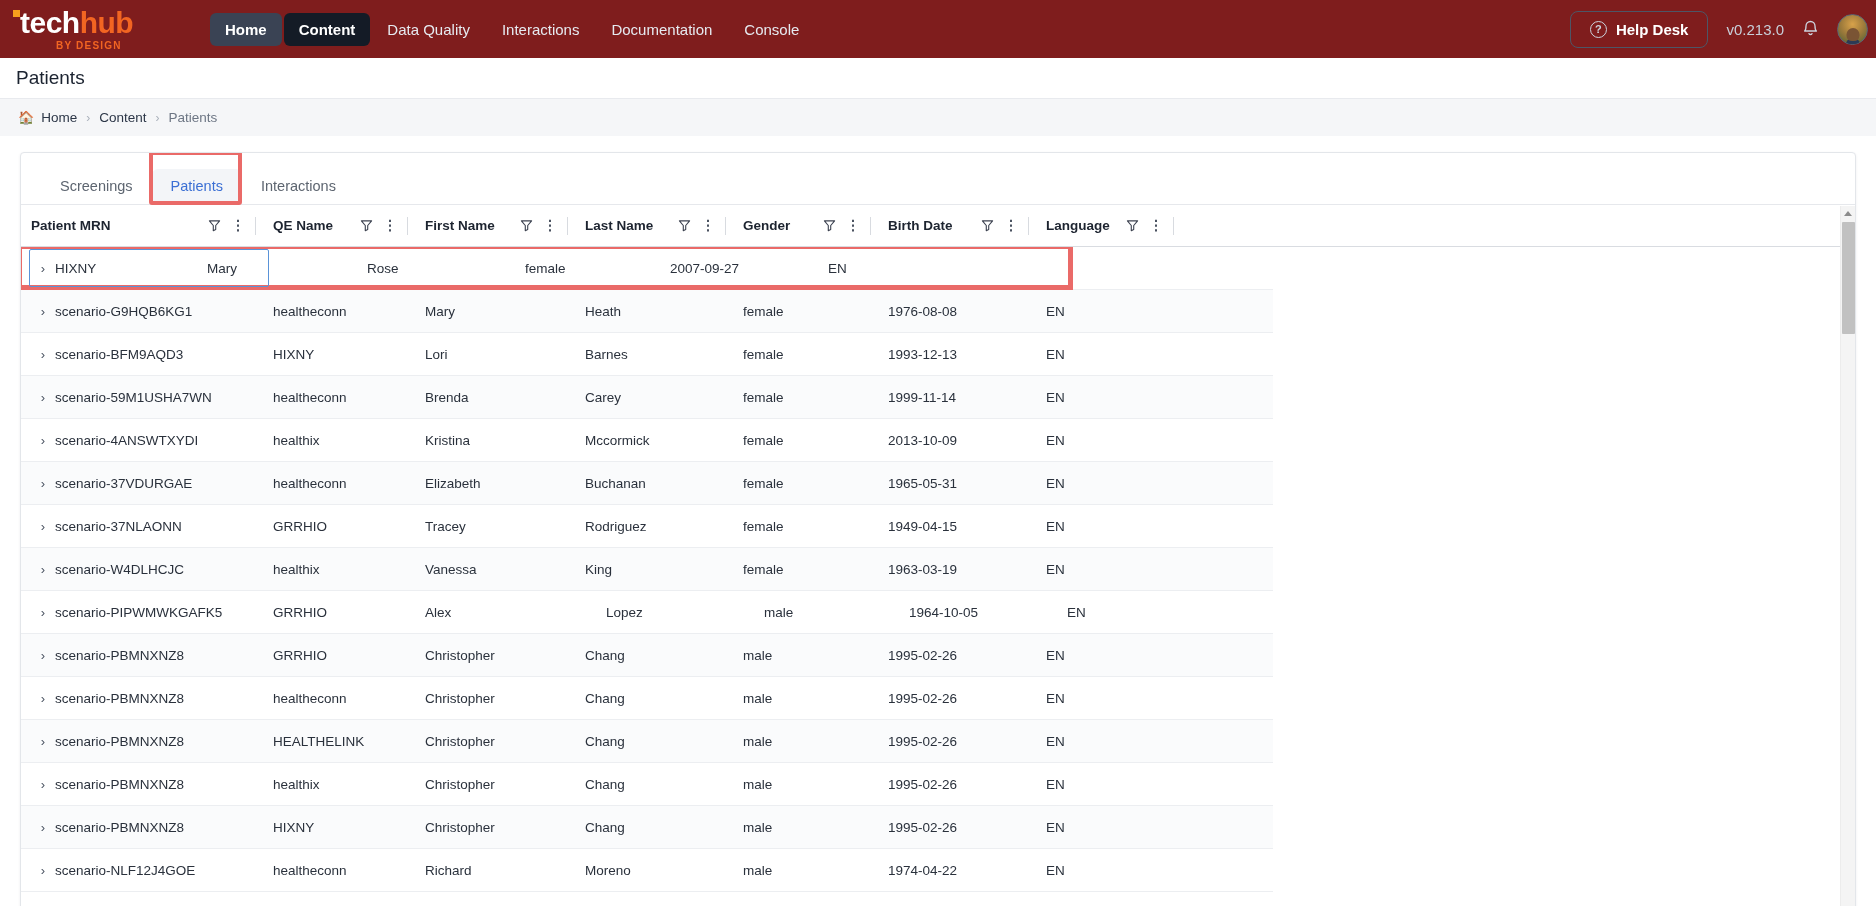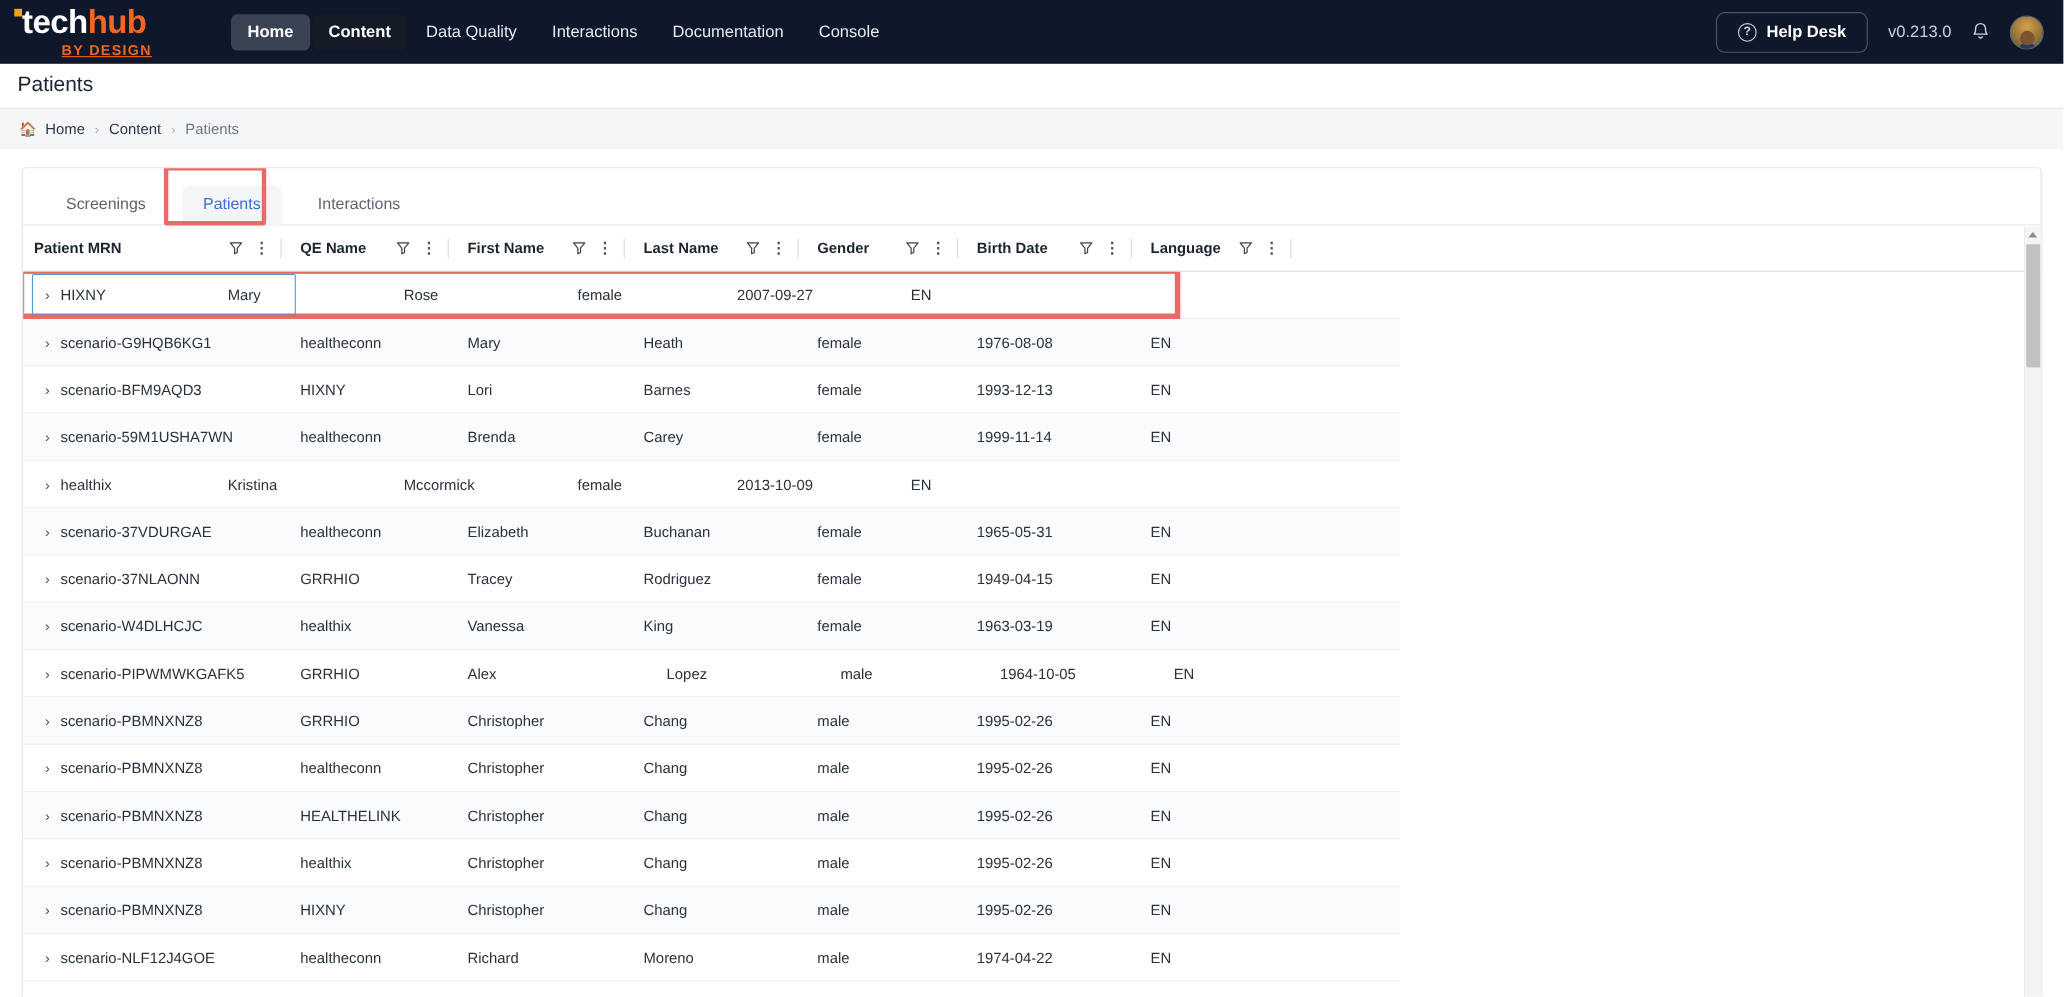--- a/index.html
+++ b/index.html
@@ -6,37 +6,37 @@
   html, body {
     width: 1876px; height: 906px;
     font-family: "Liberation Sans", sans-serif;
     background: #ffffff;
     overflow: hidden;
   }
 
   
   #topnav {
     height: 58px;
-    background: #0f172a;
+    background: #7f1d1d;
     display: flex;
     align-items: center;
-    padding: 0 18px 0 14px;
+    padding: 0 8px 0 14px;
     position: relative;
   }
   #logo { display: flex; flex-direction: column; width: 160px; padding-left: 6px; }
   .logo-line1 { font-size: 30px; font-weight: bold; letter-spacing: -0.5px; line-height: 1; position: relative; }
   .logo-tech { color: #ffffff; }
   .logo-hub  { color: #f26522; }
   .logo-dot {
     position: absolute; left: -7px; top: 2px;
     width: 7px; height: 7px; background: #f7a01d;
   }
   .logo-line2 {
-    color: #f26522; font-size: 13px; font-weight: bold;
-    letter-spacing: 1.2px; margin-top: 2px; padding-left: 36px; text-decoration: underline;
+    color: #f26522; font-size: 10px; font-weight: bold;
+    letter-spacing: 1.2px; margin-top: 2px; padding-left: 36px;
   }
 
   #navlinks { display: flex; align-items: center; gap: 2px; margin-left: 36px; }
   .navlink {
     color: #e6eaf0; font-size: 15px; padding: 8px 15px;
     border-radius: 6px; cursor: pointer; white-space: nowrap;
   }
   .navlink.soft   { background: #3a4354; color:#ffffff; font-weight:600; }
   .navlink.active { background: #141b26; color: #ffffff; font-weight:600; }
 
@@ -95,21 +95,21 @@
     border-radius: 4px;
     box-shadow: 0 1px 3px rgba(20,30,50,0.07);
     height: 775px;
     position: relative;
     overflow: hidden;
   }
 
   
   #tabs {
     display: flex; align-items: flex-end; height: 52px;
-    padding-left: 20px; border-bottom: 1px solid #e6e8ec; position: relative; gap: 14px;
+    padding-left: 20px; border-bottom: 1px solid #e6e8ec; position: relative;
   }
   .tab {
     font-size: 14.5px; color: #5d6570; padding: 10px 19px 11px 19px;
     cursor: pointer; border-radius: 6px 6px 0 0; line-height: 1;
   }
   .tab.active { color: #3b6fd4; background: #f3f5f8; }
   #tab-highlight {
     position: absolute; left: 128px; top: -2px; width: 93px; height: 54px;
     border: 4px solid #ea6a68; border-radius: 3px; pointer-events: none;
   }
@@ -351,20 +351,21 @@
           <div class="cell" style="width: 218px;">scenario-59M1USHA7WN</div>
           <div class="cell" style="width: 152px;">healtheconn</div>
           <div class="cell" style="width: 160px;">Brenda</div>
           <div class="cell" style="width: 158px;">Carey</div>
           <div class="cell" style="width: 145px;">female</div>
           <div class="cell" style="width: 158px;">1999-11-14</div>
           <div class="cell" style="width: 145px;">EN</div>
         </div>
         <div class="row">
           <span class="chev">›</span>
+          <div class="cell" style="width: 218px;">scenario-4ANSWTXYDI</div>
           <div class="cell" style="width: 152px;">healthix</div>
           <div class="cell" style="width: 160px;">Kristina</div>
           <div class="cell" style="width: 158px;">Mccormick</div>
           <div class="cell" style="width: 145px;">female</div>
           <div class="cell" style="width: 158px;">2013-10-09</div>
           <div class="cell" style="width: 145px;">EN</div>
         </div>
         <div class="row alt">
           <span class="chev">›</span>
           <div class="cell" style="width: 218px;">scenario-37VDURGAE</div>

